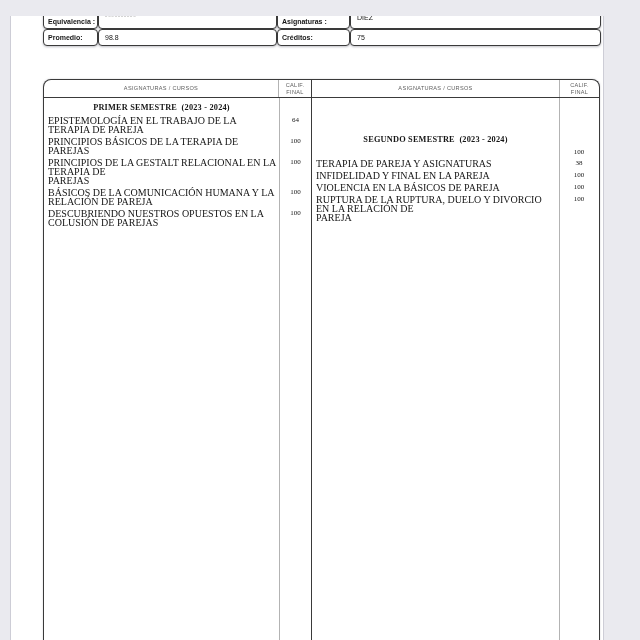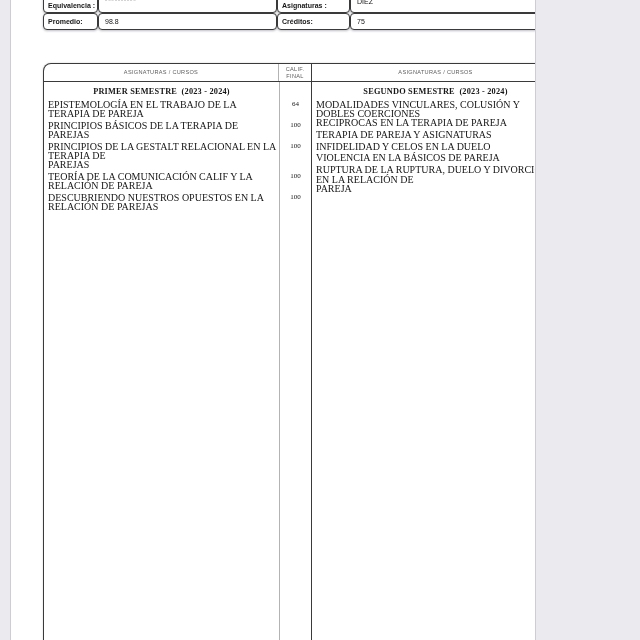--- a/index.html
+++ b/index.html
@@ -12,21 +12,21 @@
     --text-header:#5d5d5d;
   }
   *{margin:0;padding:0;box-sizing:border-box;}
   html,body{width:640px;height:640px;overflow:hidden;}
   body{
     background:var(--canvas-bg);
     font-family:"Liberation Sans", sans-serif;
     position:relative;
   }
   .page{
-    position:absolute;top:0;bottom:0;left:10px;width:526px;
+    position:absolute;top:16px;bottom:0;left:10px;width:594px;
     background:var(--page-bg);
     border-left:1px solid var(--page-edge);
     border-right:1px solid var(--page-edge);
     overflow:hidden;
   }
 
   
   .info-table{
     position:absolute;left:32px;top:-9px;width:558px;
     display:grid;
@@ -86,21 +86,21 @@
   }
   .semester.left  .col-divider{left:235px;}
   .semester.right .col-divider{left:247px;}
   .sem-grid{
     display:grid;
     row-gap:2.5px;
     font-family:"Liberation Serif", serif;
     color:var(--text-main);
   }
   .semester.left  .sem-grid{grid-template-columns:235px 33px;}
-  .semester.right .sem-grid{grid-template-columns:247px 1fr;}
+  .semester.right .sem-grid{grid-template-columns:247px 1fr;margin-top:32px;}
   .sem-title{
     grid-column:1;
     text-align:center;
     font-weight:bold;
     font-size:8.3px;
     letter-spacing:0.2px;
     padding:2px 0 1px 0;
   }
   .course{
     grid-column:1;
@@ -151,38 +151,36 @@
         <div class="sem-grid">
           <div class="sem-title">PRIMER SEMESTRE&nbsp; (2023 - 2024)</div>
             <div class="grade"></div>
           <div class="course">EPISTEMOLOGÍA EN EL TRABAJO DE LA TERAPIA DE PAREJA</div>
           <div class="grade">64</div>
           <div class="course">PRINCIPIOS BÁSICOS DE LA TERAPIA DE PAREJAS</div>
           <div class="grade">100</div>
           <div class="course">PRINCIPIOS DE LA GESTALT RELACIONAL EN LA TERAPIA DE
 PAREJAS</div>
           <div class="grade">100</div>
-          <div class="course">TEORÍA DE LA COMUNICACIÓN CALIF Y LA RELACIÓN DE PAREJA</div>
+          <div class="course">BÁSICOS DE LA COMUNICACIÓN HUMANA Y LA RELACIÓN DE PAREJA</div>
           <div class="grade">100</div>
-          <div class="course">DESCUBRIENDO NUESTROS OPUESTOS EN LA RELACIÓN DE PAREJAS</div>
+          <div class="course">DESCUBRIENDO NUESTROS OPUESTOS EN LA COLUSIÓN DE PAREJAS</div>
           <div class="grade">100</div>
         </div>
       </div>
 
       <div class="semester right">
         <div class="col-divider"></div>
         <div class="sem-grid">
           <div class="sem-title">SEGUNDO SEMESTRE&nbsp; (2023 - 2024)</div>
             <div class="grade"></div>
-          <div class="course">MODALIDADES VINCULARES, COLUSIÓN Y DOBLES COERCIONES
-RECIPROCAS EN LA TERAPIA DE PAREJA</div>
           <div class="grade">100</div>
           <div class="course">TERAPIA DE PAREJA Y ASIGNATURAS</div>
           <div class="grade">38</div>
-          <div class="course">INFIDELIDAD Y CELOS EN LA DUELO</div>
+          <div class="course">INFIDELIDAD Y FINAL EN LA PAREJA</div>
           <div class="grade">100</div>
           <div class="course">VIOLENCIA EN LA BÁSICOS DE PAREJA</div>
           <div class="grade">100</div>
           <div class="course">RUPTURA DE LA RUPTURA, DUELO Y DIVORCIO EN LA RELACIÓN DE
 PAREJA</div>
           <div class="grade">100</div>
         </div>
       </div>
 
     </div>

